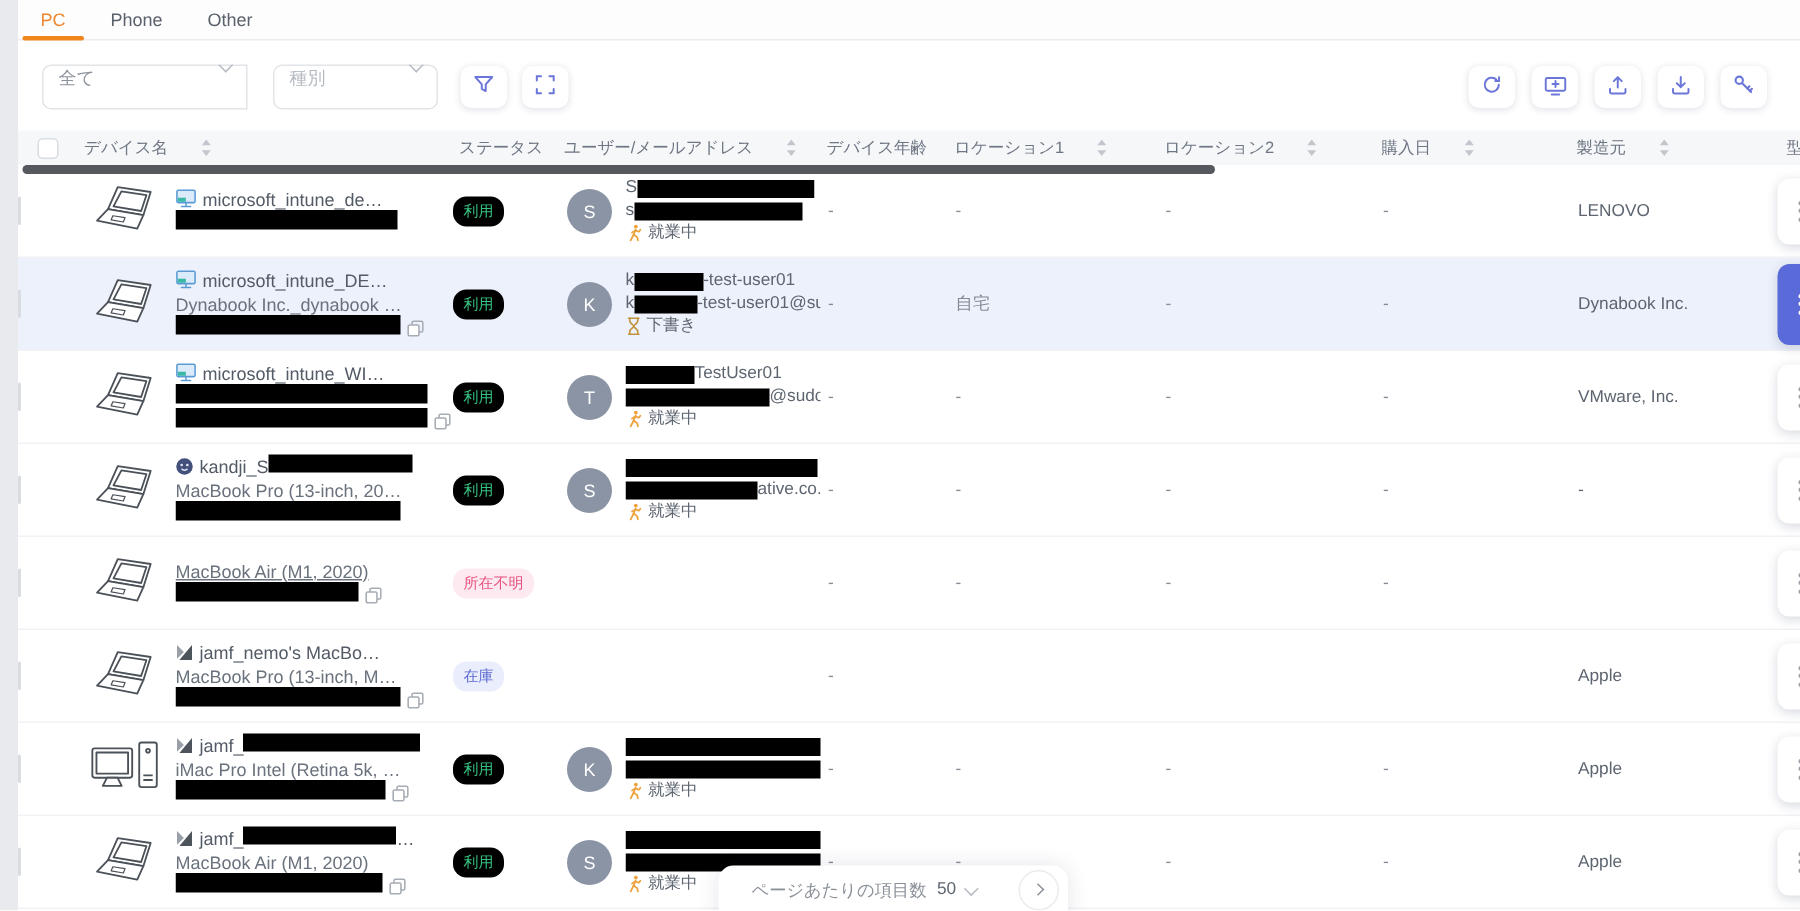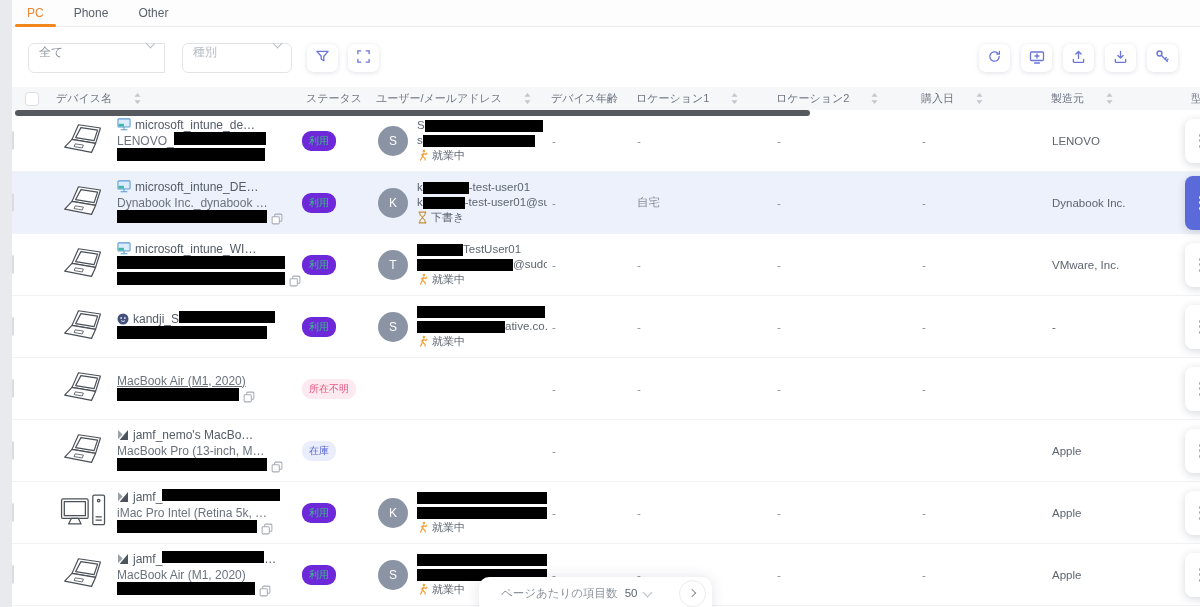--- a/index.html
+++ b/index.html
@@ -50,21 +50,21 @@
 
   .cell-name { font-size:12px; line-height:16px; overflow:hidden; }
   .nline { display:flex; align-items:center; gap:4px; white-space:nowrap; height:16px; }
   .nline .t1 { color:#535b66; }
   .nline .t2 { color:#6a727d; }
   .nline .u  { text-decoration:underline; }
   .redact { display:inline-block; height:12px; background:#000; flex:none; }
   .nline .redact { height:13px; }
 
   .badge { font-size:10px; padding:3px 7px; border-radius:9px; white-space:nowrap; display:inline-block; }
-  .badge.success { color:#35c07f; background:#6d28d9;font-family:Liberation Serif, serif; }
+  .badge.success { color:#35c07f; background:#000000;font-family:Liberation Serif, serif; }
   .badge.danger  { color:#e85480; background:#fde9f0; }
   .badge.info    { color:#5a69d3; background:#eaedfb; }
 
   .cell-user { display:flex; align-items:center; gap:9px; padding-left:6px; }
   .avatar { width:30px; height:30px; border-radius:50%; background:#8b94a5; color:#fff; font-size:12px;
     display:flex; align-items:center; justify-content:center; flex:none; }
   .ulines { font-size:11.5px; line-height:15px; color:#5d6570; overflow:hidden; }
   .uline { display:flex; align-items:center; white-space:nowrap; height:15px; }
   .state-line { display:flex; align-items:center; gap:3px; font-size:11px; color:#5d6570; height:15px; }
 
@@ -255,23 +255,20 @@
             <span style="display: inline-flex;">
               <svg width="14" height="13" viewBox="0 0 16 15" fill="none">
                 <rect x="1" y="1" width="14" height="9.5" rx="1" fill="#dcebfa" stroke="#5b9bd5" stroke-width="1.2"></rect>
                 <rect x="1.7" y="6.7" width="6.2" height="3.1" fill="#3bb8a8"></rect>
                 <path d="M8 10.5v2.2M4.5 13.5h7" stroke="#5b9bd5" stroke-width="1.2" stroke-linecap="round"></path>
               </svg>
             </span>
             <span class="t1"><span>microsoft_intune_de…</span></span>
           </div>
           <div class="nline">
-            <span class="t2"><span>LENOVO_</span><span class="redact" style="width: 92px;"></span></span>
-          </div>
-          <div class="nline">
             <span class="t2"><span class="redact" style="width: 148px;"></span></span>
           </div>
         </div>
         <div><span class="badge success">利用</span></div>
         <div class="cell-user">
           <span class="avatar">S</span>
           <div class="ulines">
             <div class="uline">
               <span>S</span>
               <span class="redact" style="width: 118px;"></span>
@@ -474,20 +471,23 @@
           <div class="nline">
             <span style="display: inline-flex;">
               <svg width="12" height="12" viewBox="0 0 12 12">
                 <circle cx="6" cy="6" r="5.5" fill="#43507c"></circle>
                 <circle cx="4.1" cy="5" r=".9" fill="#dfe3f0"></circle>
                 <circle cx="7.9" cy="5" r=".9" fill="#dfe3f0"></circle>
                 <path d="M4.3 7.8c1.1.9 2.3.9 3.4 0" stroke="#dfe3f0" fill="none" stroke-width="1" stroke-linecap="round"></path>
               </svg>
             </span>
             <span class="t1"><span>kandji_S</span><span class="redact" style="width: 96px;"></span></span>
+          </div>
+          <div class="nline">
+            <span class="t2"><span>MacBook Pro (13-inch, 20…</span></span>
           </div>
           <div class="nline">
             <span class="t2"><span class="redact" style="width: 150px;"></span></span>
           </div>
         </div>
         <div><span class="badge success">利用</span></div>
         <div class="cell-user">
           <span class="avatar">S</span>
           <div class="ulines">
             <div class="uline">

